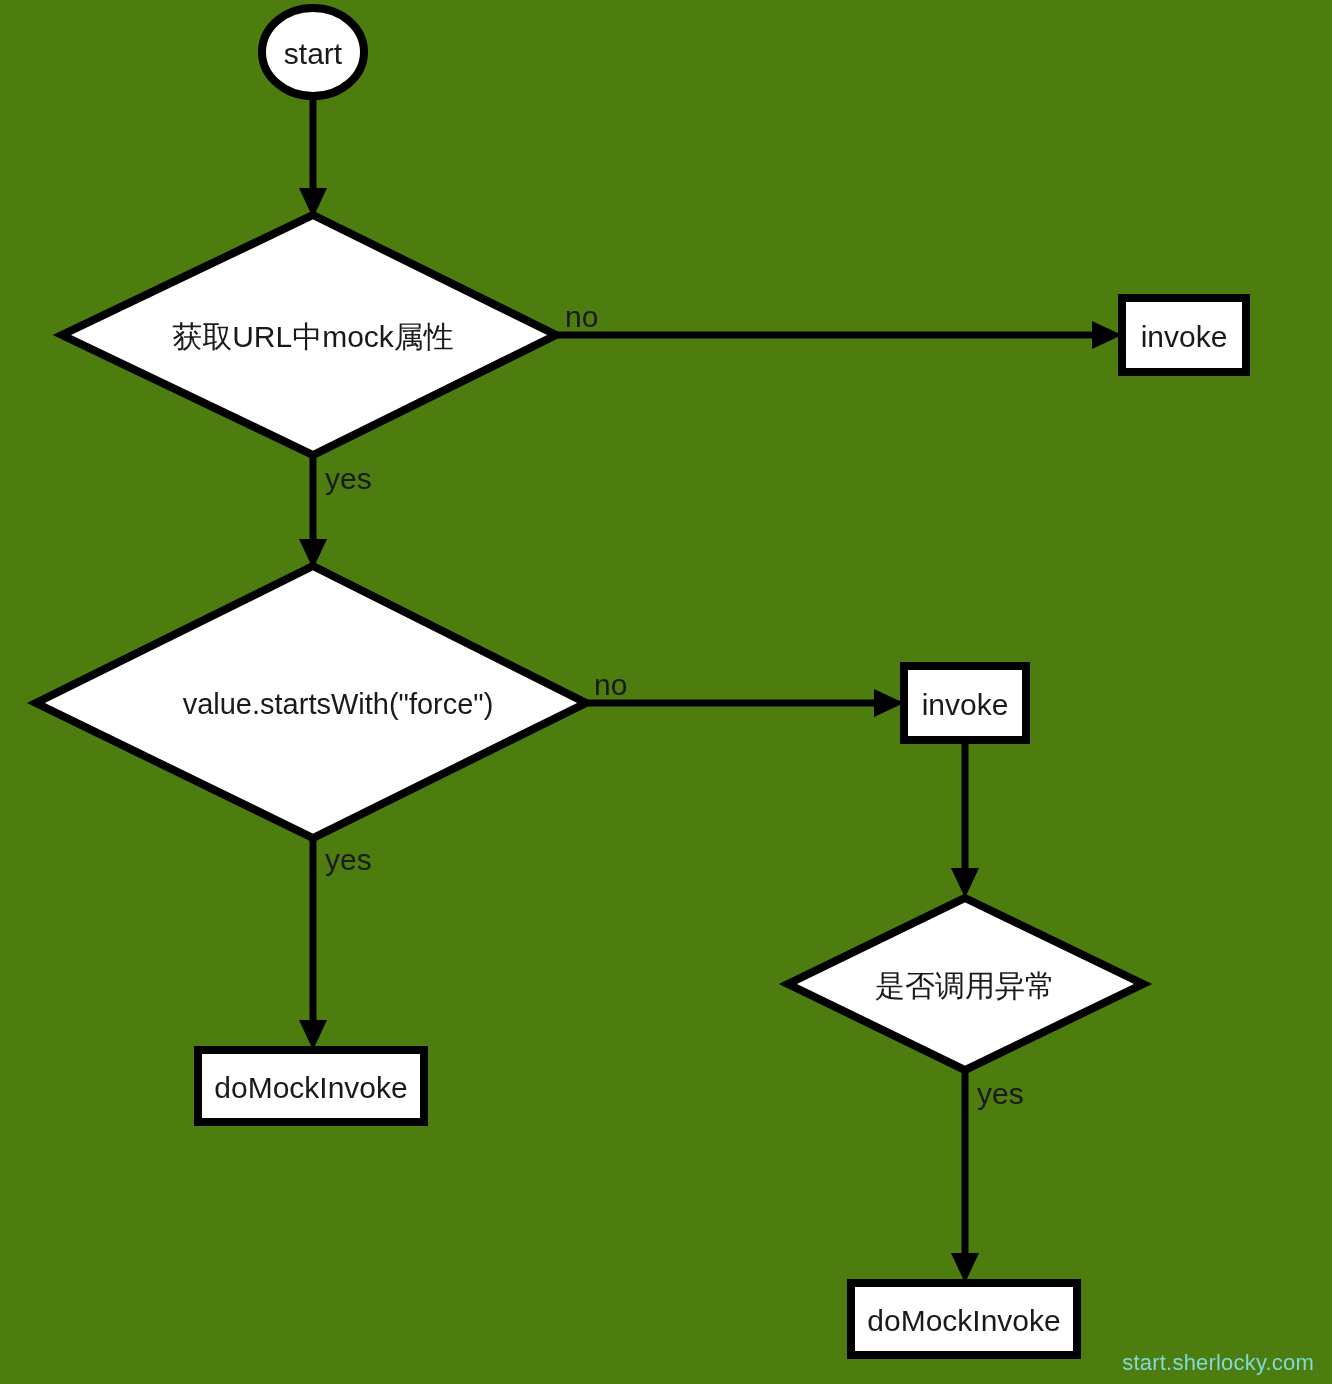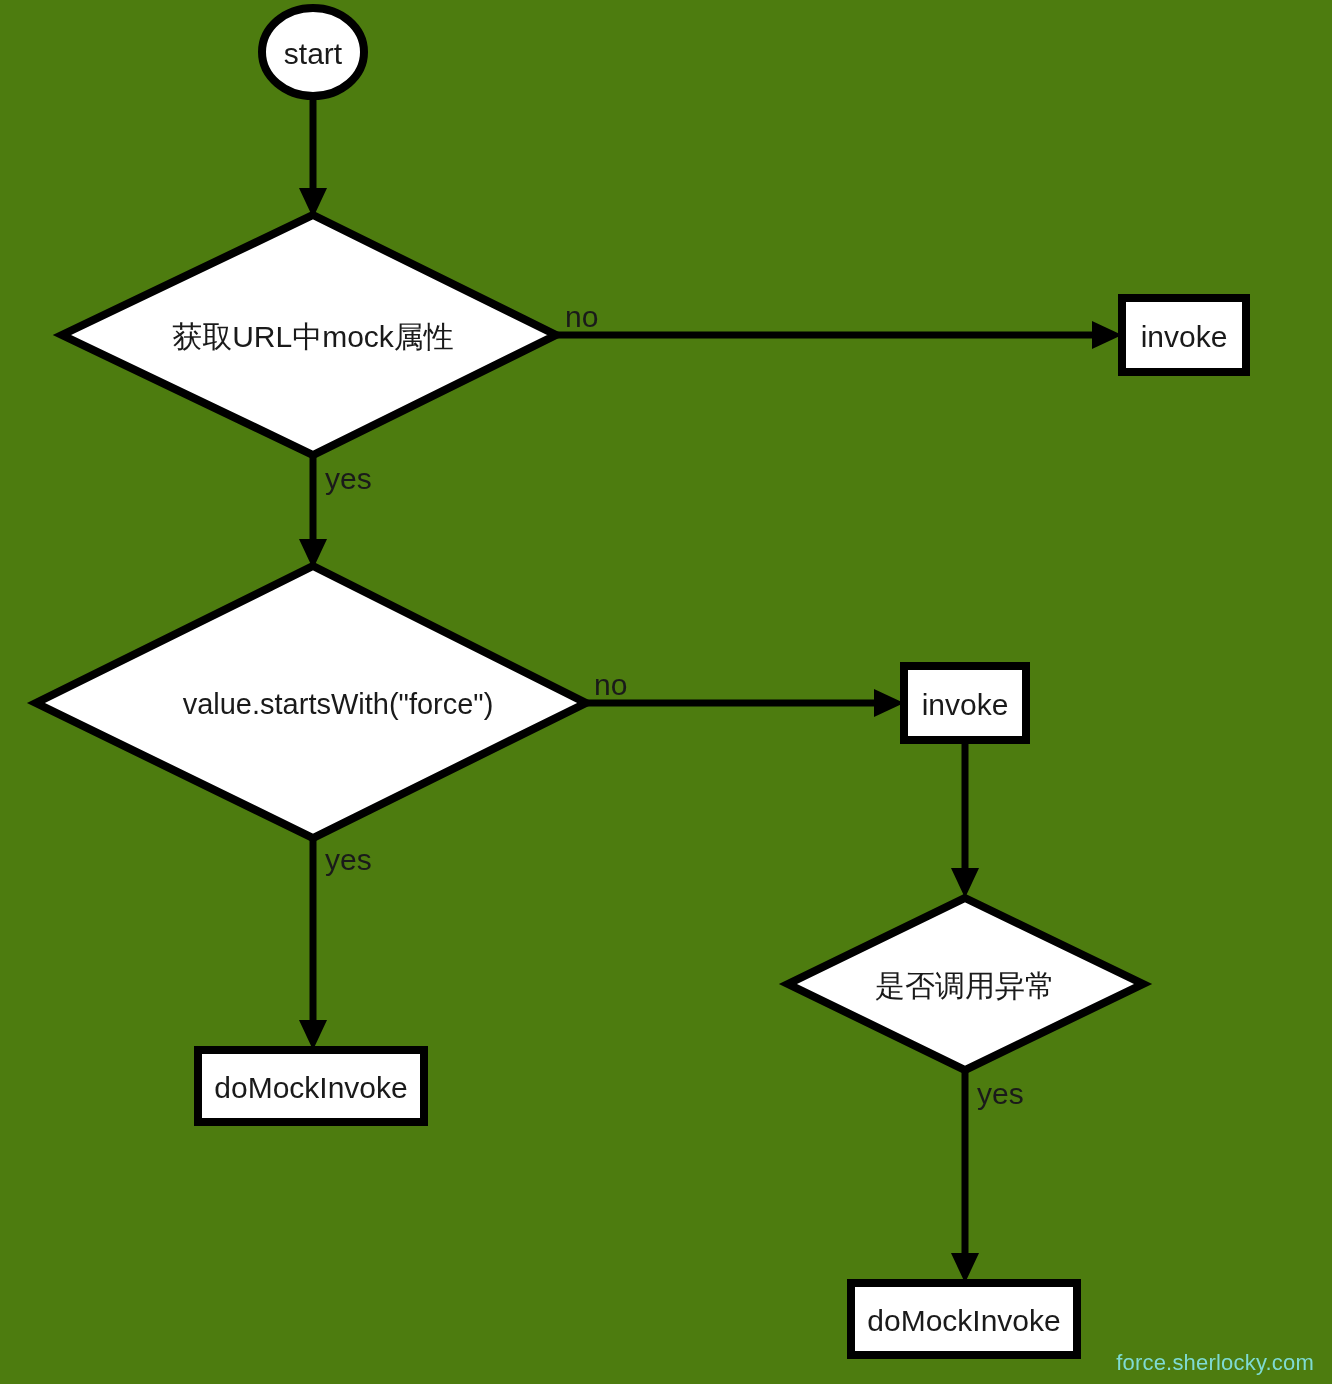--- a/index.html
+++ b/index.html
@@ -159,15 +159,15 @@
     <text class="edge-label" x="325" y="478">yes</text>
 
     <text class="edge-label" x="594" y="684">no</text>
 
     <text class="edge-label" x="325" y="859">yes</text>
 
     <text class="edge-label" x="977" y="1093">yes</text>
 
   </svg>
 
-  <div class="watermark">force.sherlocky.com</div>
+  <div class="watermark">start.sherlocky.com</div>
 
 </div>
 
 </body></html>

